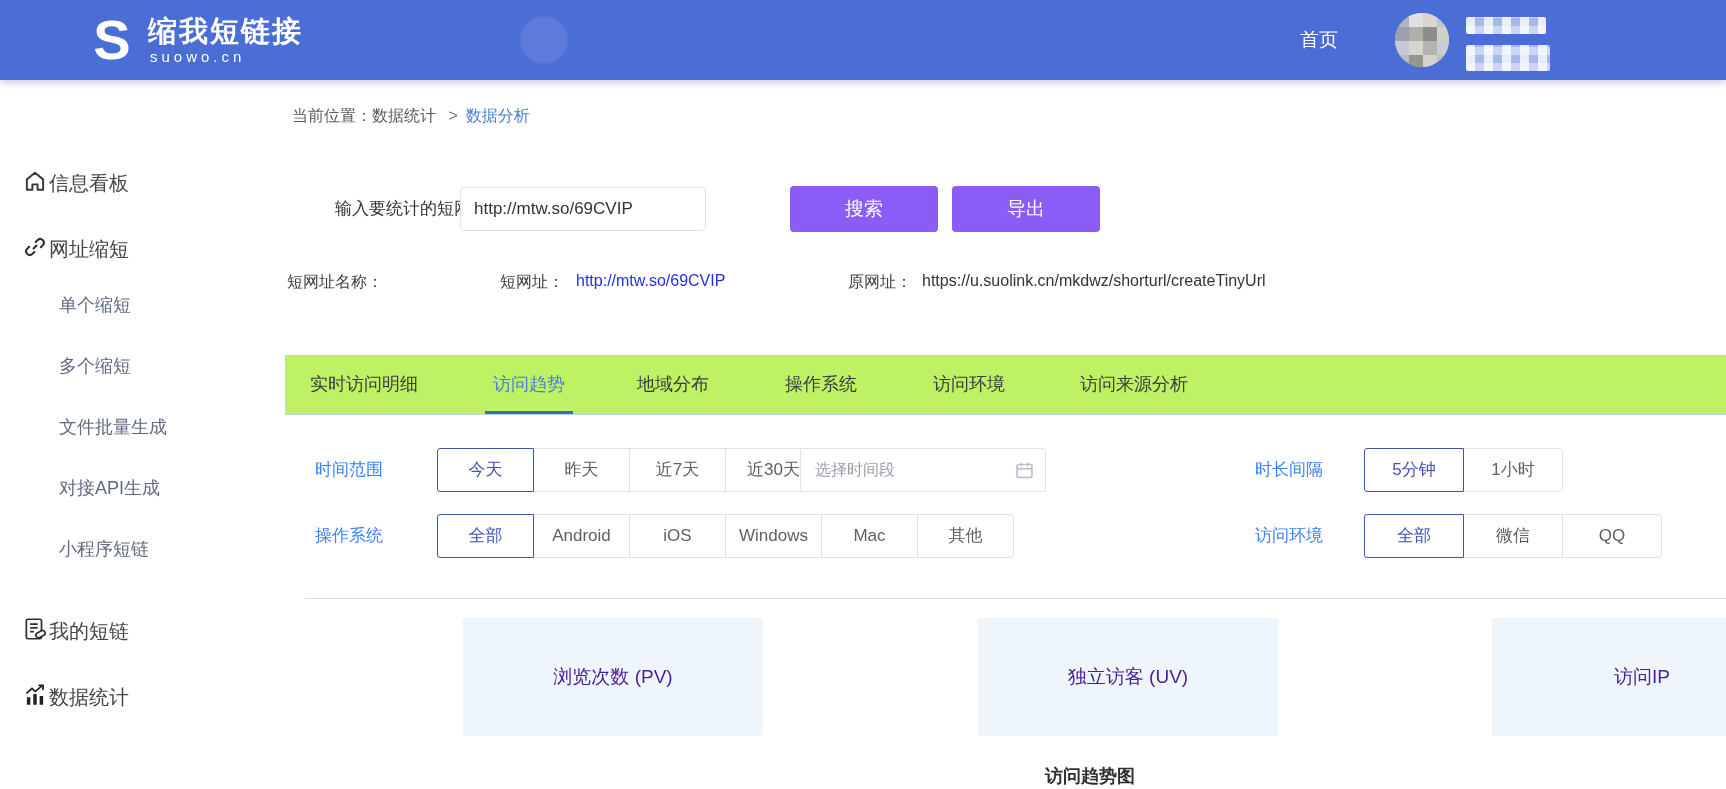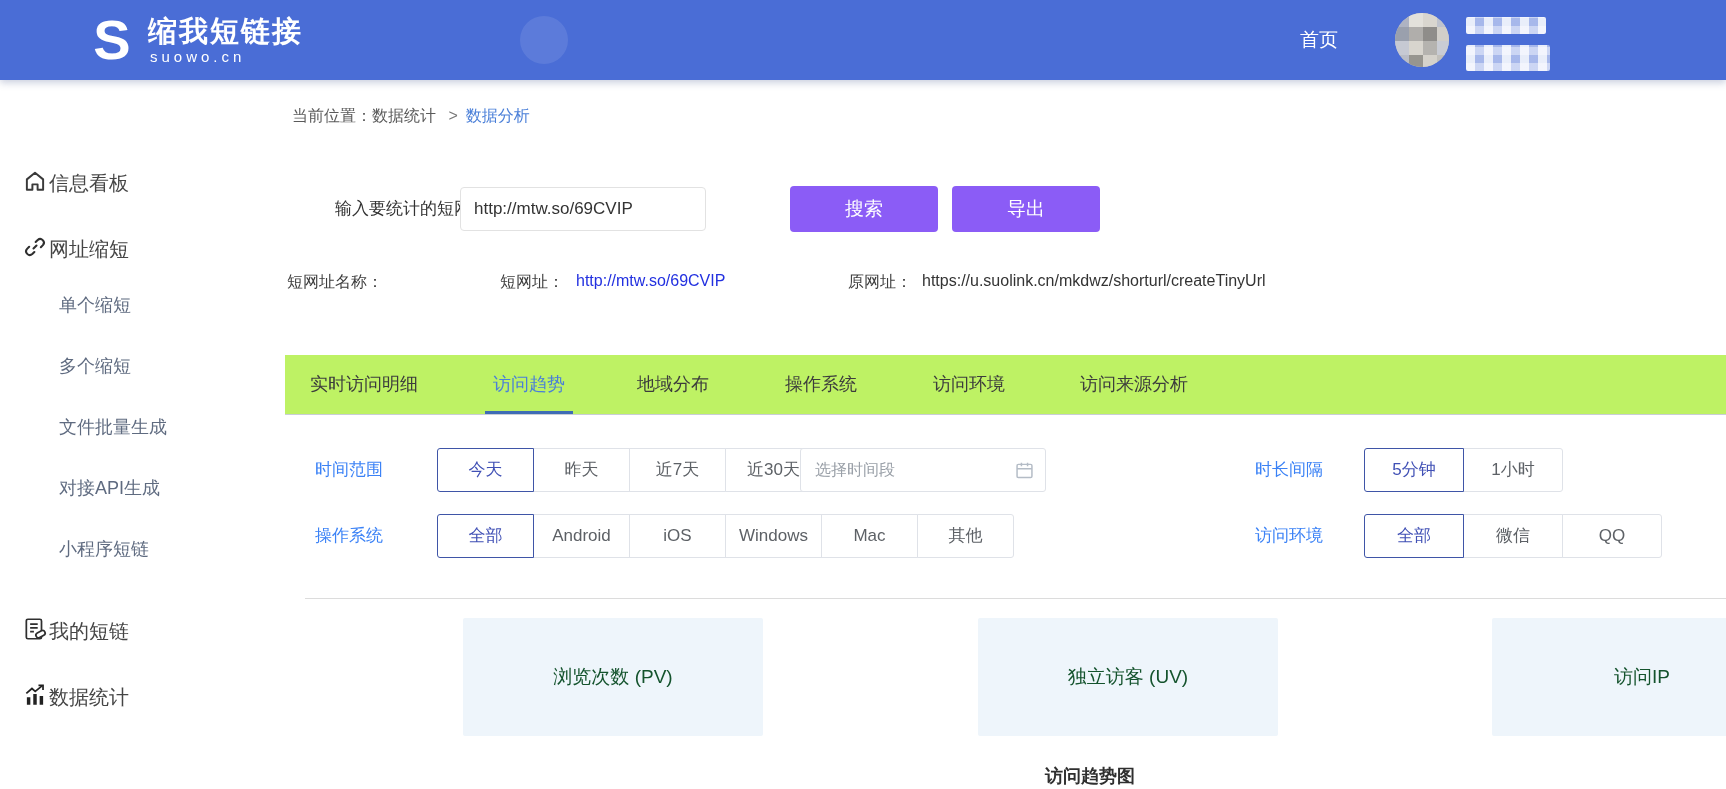--- a/index.html
+++ b/index.html
@@ -67,21 +67,21 @@
   .wide .opt{min-width:100px;}
   .dateinput{position:absolute;left:800px;top:448px;width:246px;height:44px;box-sizing:border-box;
              border:1px solid #dfe2e8;border-radius:3px;background:#fff;}
   .dateinput input{border:none;outline:none;width:190px;height:40px;padding-left:14px;font-size:16px;
                    color:#444;background:transparent;font-family:inherit;}
   .dateinput input::placeholder{color:#9aa0a8;}
   .cal{position:absolute;right:10px;top:11px;}
   
   .divider{position:absolute;left:305px;right:0;top:598px;height:1px;background:#dcdcdc;}
   .card{position:absolute;top:618px;width:300px;height:118px;background:#eef5fb;border-radius:2px;
-        display:flex;align-items:center;justify-content:center;font-size:19px;color:#14532d;}
+        display:flex;align-items:center;justify-content:center;font-size:19px;color:#4c1d95;}
   .c1{left:463px}.c2{left:978px}.c3{left:1492px}
   .chart-title{position:absolute;left:305px;width:1570px;top:764px;text-align:center;
                font-size:18px;font-weight:bold;color:#2f2f2f;}
 </style>
 </head>
 <body>
 
 <div class="screen">
 
   <header class="topbar">

